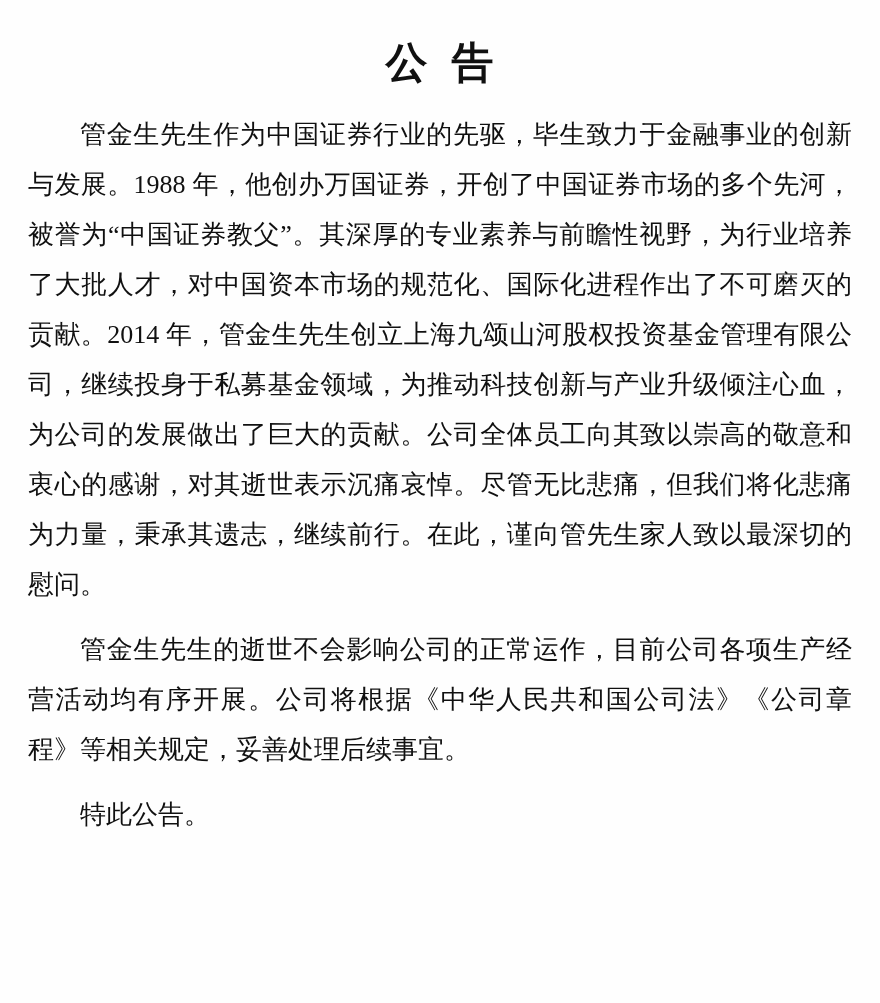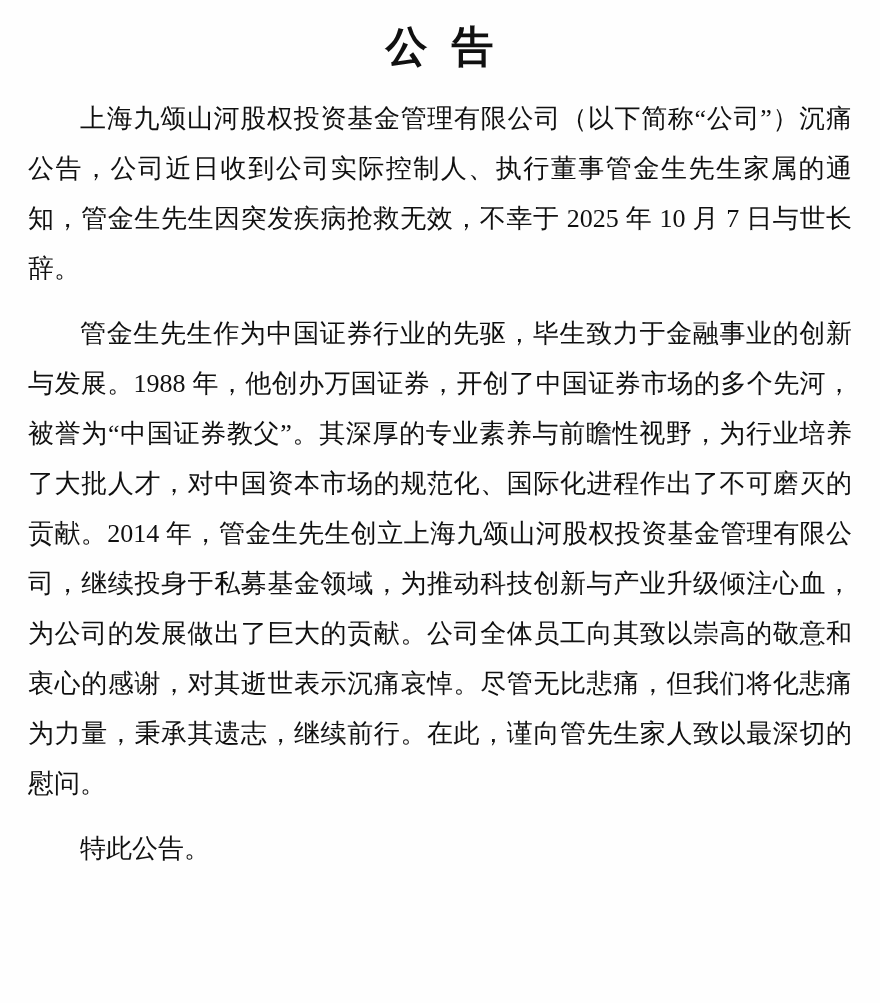--- a/index.html
+++ b/index.html
@@ -11,21 +11,21 @@
     height: 1003px;
     background: #fefefe;
     color: #101010;
     font-family: "Liberation Serif", "DejaVu Serif", serif;
     overflow: hidden;
   }
   .page {
     box-sizing: border-box;
     width: 880px;
     height: 1003px;
-    padding: 16px 28px 0 28px;
+    padding: 32px 28px 0 28px;
     background: #fefefe;
   }
   .doc-title {
     text-align: center;
     font-size: 42px;
     font-weight: bold;
     line-height: 62px;
     margin: 0 0 16px 0;
     white-space: pre;
     letter-spacing: 1px;
@@ -45,20 +45,20 @@
     margin: 14px 0 0 0;
   }
 </style>
 </head>
 <body>
 
 <div class="page">
 
   <h1 class="doc-title">公  告</h1>
 
-  <p class="para">上海九颂山河股权投资基金管理有限公司（以下简称“公司”）沉痛公告，公司近日收到公司实际控制人、执行董事管金生先生家属的通知，管金生先生因突发疾病抢救无效，不幸于 2025 年 10 月 7 日与世长辞。</p>
 
   <p class="para">管金生先生作为中国证券行业的先驱，毕生致力于金融事业的创新与发展。1988 年，他创办万国证券，开创了中国证券市场的多个先河，被誉为“中国证券教父”。其深厚的专业素养与前瞻性视野，为行业培养了大批人才，对中国资本市场的规范化、国际化进程作出了不可磨灭的贡献。2014 年，管金生先生创立上海九颂山河股权投资基金管理有限公司，继续投身于私募基金领域，为推动科技创新与产业升级倾注心血，为公司的发展做出了巨大的贡献。公司全体员工向其致以崇高的敬意和衷心的感谢，对其逝世表示沉痛哀悼。尽管无比悲痛，但我们将化悲痛为力量，秉承其遗志，继续前行。在此，谨向管先生家人致以最深切的慰问。</p>
 
+  <p class="para">管金生先生的逝世不会影响公司的正常运作，目前公司各项生产经营活动均有序开展。公司将根据《中华人民共和国公司法》《公司章程》等相关规定，妥善处理后续事宜。</p>
 
   <p class="para-closing">特此公告。</p>
 
 </div>
 
 </body></html>

